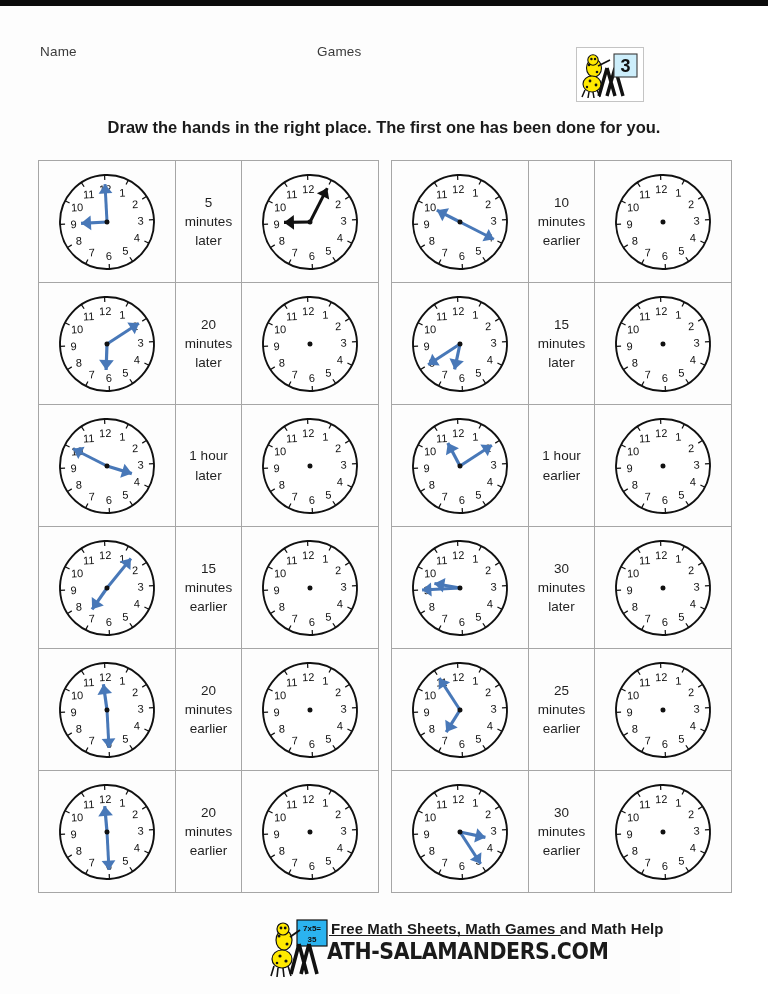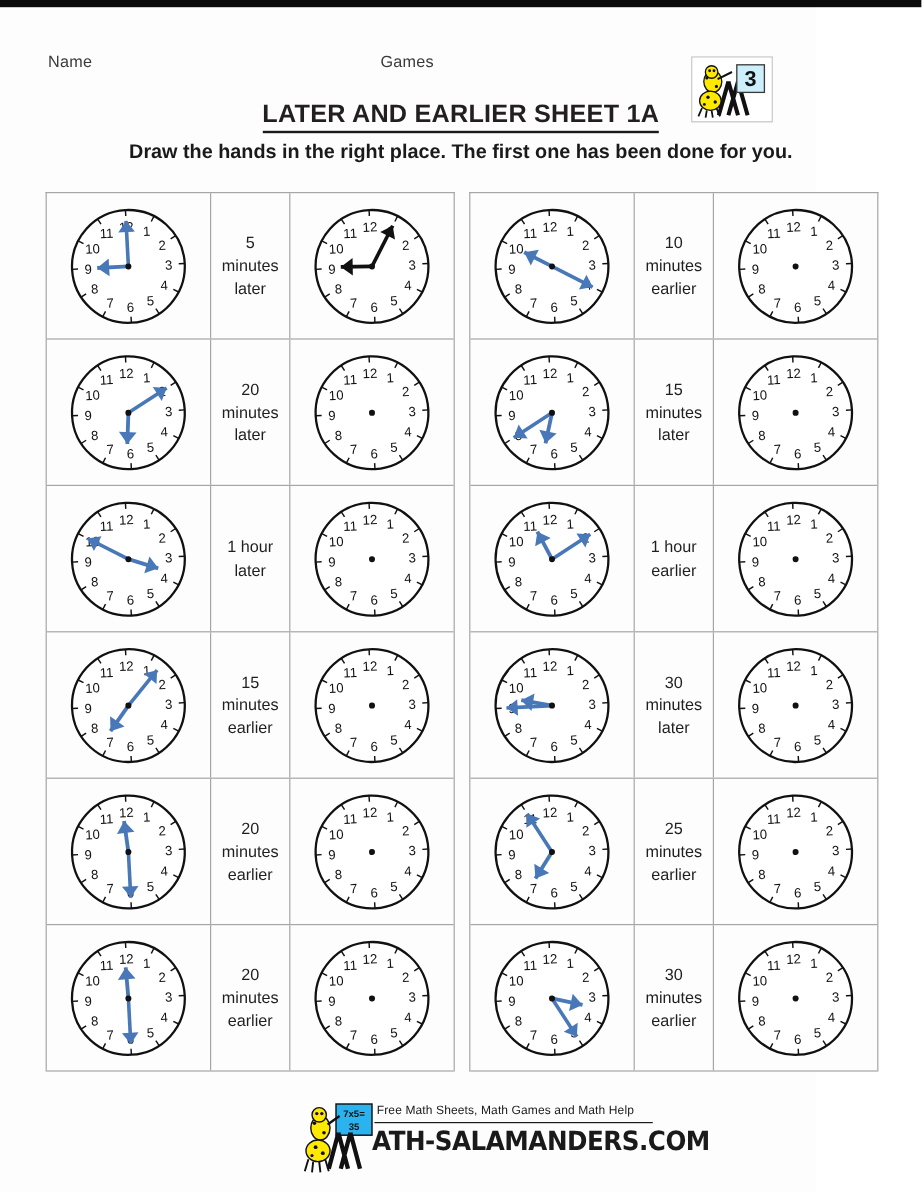--- a/index.html
+++ b/index.html
@@ -131,31 +131,31 @@
   
   .footer {
     position: absolute;
     left: 0;
     top: 912px;
     width: 768px;
     height: 74px;
   }
   .footer-inner {
     position: absolute;
-    left: 248px;
+    left: 265px;
     top: 0;
     width: 300px;
     height: 74px;
   }
   .footer-tagline {
     position: absolute;
     left: 66px;
     top: 8px;
-    font-size: 10px;
-    font-weight: 400;
+    font-size: 15px;
+    font-weight: 700;
     color: #1a1a1a;
     letter-spacing: .1px;
     white-space: nowrap;
   }
   .footer-rule {
     position: absolute;
     left: 64px;
     top: 23px;
     width: 232px;
     height: 1px;
@@ -209,23 +209,20 @@
       <path d="M21 18 L33 12" stroke="#111" stroke-width="1.7" fill="none"></path>
       <path d="M8 42 L5 49 M12 44 L11 50 M16 44 L17 50 M20 42 L23 49" stroke="#111" stroke-width="1.5" fill="none"></path>
       <circle cx="12" cy="17" r="1.3" fill="#111"></circle>
       <circle cx="20" cy="24" r="1.3" fill="#111"></circle>
       <circle cx="13" cy="33" r="1.4" fill="#111"></circle>
       <circle cx="19" cy="37" r="1.4" fill="#111"></circle>
       <circle cx="10" cy="39" r="1.2" fill="#111"></circle>
     </svg>
   </div>
 
-  <div class="sheet-title">
-    <span>LATER AND EARLIER SHEET 1A</span>
-  </div>
 
   <div class="instructions">Draw the hands in the right place. The first one has been done for you.</div>
 
   <div class="grid-wrap">
     <div class="half" id="half-left">
         <div class="row">
           <div class="cell-clock">
             <svg width="108" height="108" viewBox="0 0 108 108">
               <g transform="rotate(-3 54 54)">
                 <circle cx="54" cy="54" r="47" fill="#ffffff" stroke="#111111" stroke-width="1.9"></circle>

